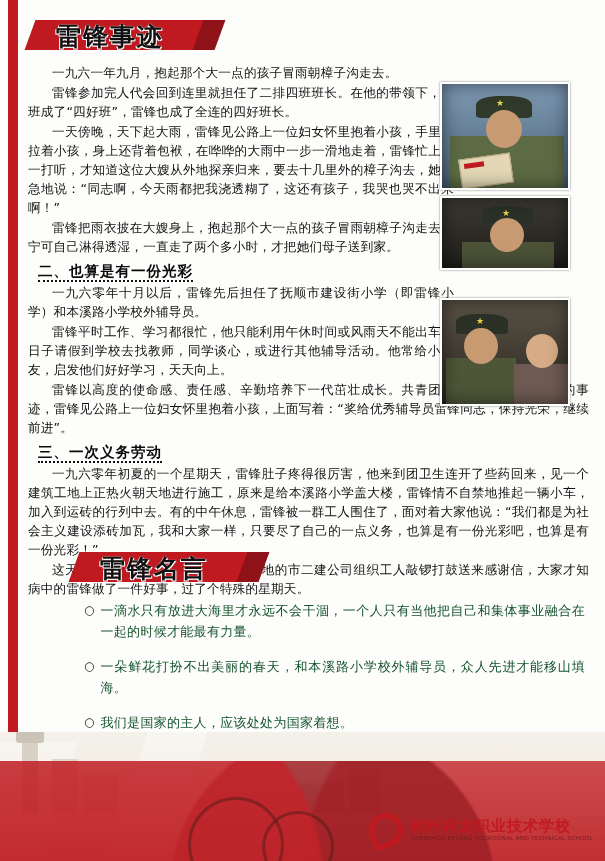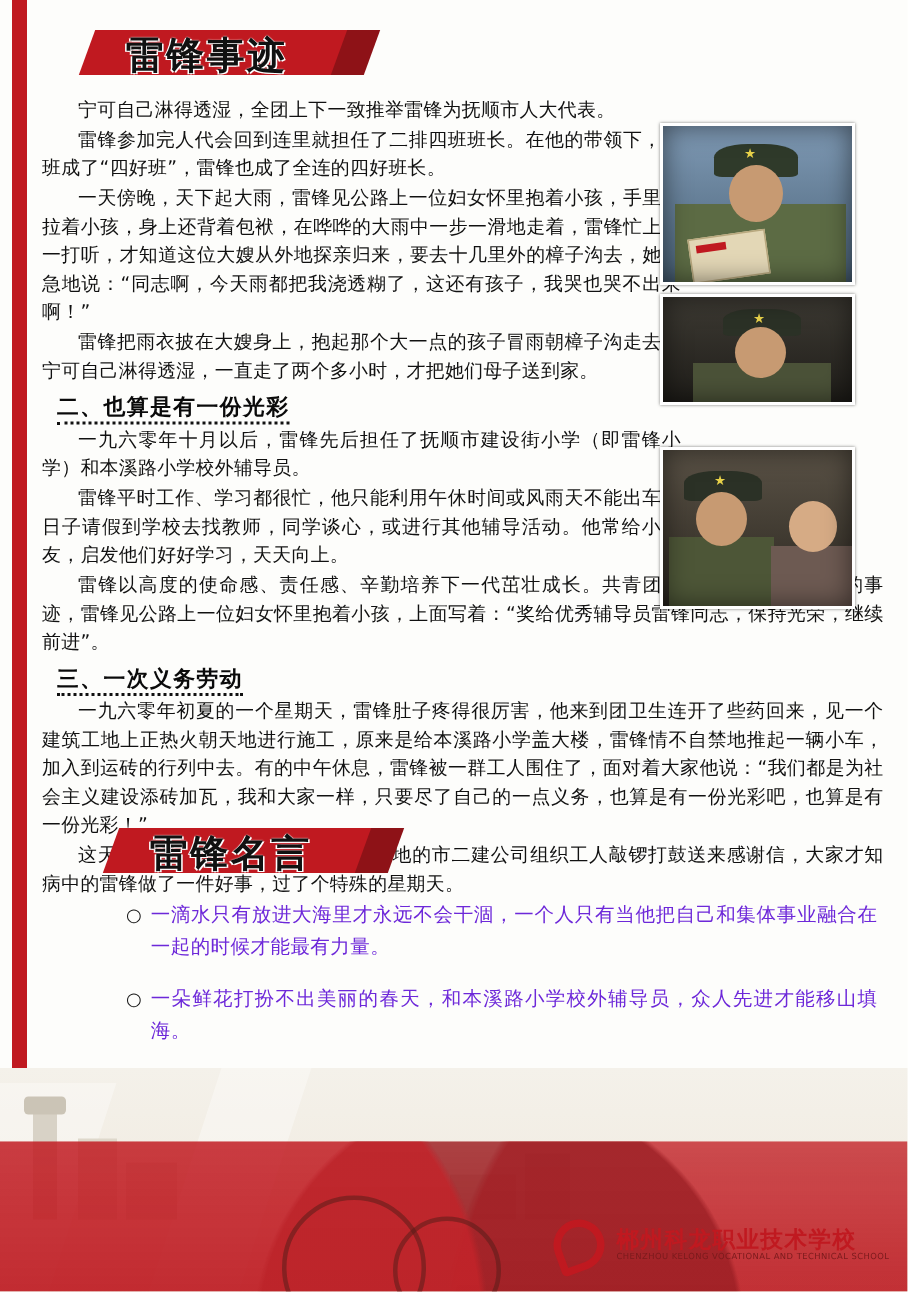--- a/index.html
+++ b/index.html
@@ -112,28 +112,28 @@
   }
   .quote-bullet {
     flex:0 0 auto;
     font-size:12px;
     line-height:20px;
     color:#111;
   }
   .quote-text {
     font-size:13px;
     line-height:21px;
-    color:#6d28d9;
+    color:#14532d;
     text-align:justify;
     letter-spacing:0.3px;
   }
 
   
   .bottom-band {
-    position:absolute; left:0; right:0; bottom:0; height:149px;
+    position:absolute; left:0; right:0; bottom:0; height:129px;
     background:linear-gradient(#f4f1ea,#efe7db);
     overflow:hidden;
   }
   .bb-red {
     position:absolute; left:0; right:0; bottom:0; height:100px;
     background:
       radial-gradient(circle at 20% 120%, rgba(192,25,32,.85) 0 40%, transparent 41%),
       radial-gradient(circle at 55% 130%, rgba(150,20,26,.8) 0 45%, transparent 46%),
       radial-gradient(circle at 88% 125%, rgba(192,25,32,.75) 0 42%, transparent 43%),
       linear-gradient(rgba(205,60,50,.25), rgba(170,25,30,.75));
@@ -181,31 +181,31 @@
   .section2 { position:absolute; left:0; right:0; top:548px;padding-left:44px; }
 </style>
 </head>
 <body>
 
 <div class="page">
 
   <div class="left-bar"></div>
   <div class="left-bar-2"></div>
 
-  <div style="position:absolute; left:0; right:0; top:16px;padding-left:28px;">
+  <div style="position:absolute; left:0; right:0; top:16px;">
 
     <div class="banner">
       <div class="ribbon"></div>
       <div class="ribbon-tail"></div>
       <div class="btitle">雷锋事迹</div>
     </div>
 
     <div class="content">
 
-      <p class="body">宁可自己淋得透湿，全团上下一致推举雷锋为抚顺市人大代表。</p>
+      <p class="body">一九六一年九月，抱起那个大一点的孩子冒雨朝樟子沟走去。</p>
       <p class="body" style="padding-right:135px;">雷锋参加完人代会回到连里就担任了二排四班班长。在他的带领下，四班成了“四好班”，雷锋也成了全连的四好班长。</p>
       <p class="body" style="padding-right:135px;">一天傍晚，天下起大雨，雷锋见公路上一位妇女怀里抱着小孩，手里还拉着小孩，身上还背着包袱，在哗哗的大雨中一步一滑地走着，雷锋忙上前一打听，才知道这位大嫂从外地探亲归来，要去十几里外的樟子沟去，她着急地说：“同志啊，今天雨都把我浇透糊了，这还有孩子，我哭也哭不出来啊！”</p>
       <p class="body" style="padding-right:135px;">雷锋把雨衣披在大嫂身上，抱起那个大一点的孩子冒雨朝樟子沟走去，宁可自己淋得透湿，一直走了两个多小时，才把她们母子送到家。</p>
 
       <div class="subhead">
         <span class="wavy">二、也算是有一份光彩</span>
       </div>
       <p class="body" style="padding-right:135px;">一九六零年十月以后，雷锋先后担任了抚顺市建设街小学（即雷锋小学）和本溪路小学校外辅导员。</p>
       <p class="body" style="padding-right:135px;">雷锋平时工作、学习都很忙，他只能利用午休时间或风雨天不能出车的日子请假到学校去找教师，同学谈心，或进行其他辅导活动。他常给小朋友，启发他们好好学习，天天向上。</p>
       <p class="body">雷锋以高度的使命感、责任感、辛勤培养下一代茁壮成长。共青团抚顺市委为表彰雷锋的事迹，雷锋见公路上一位妇女怀里抱着小孩，上面写着：“奖给优秀辅导员雷锋同志，保持光荣，继续前进”。</p>

